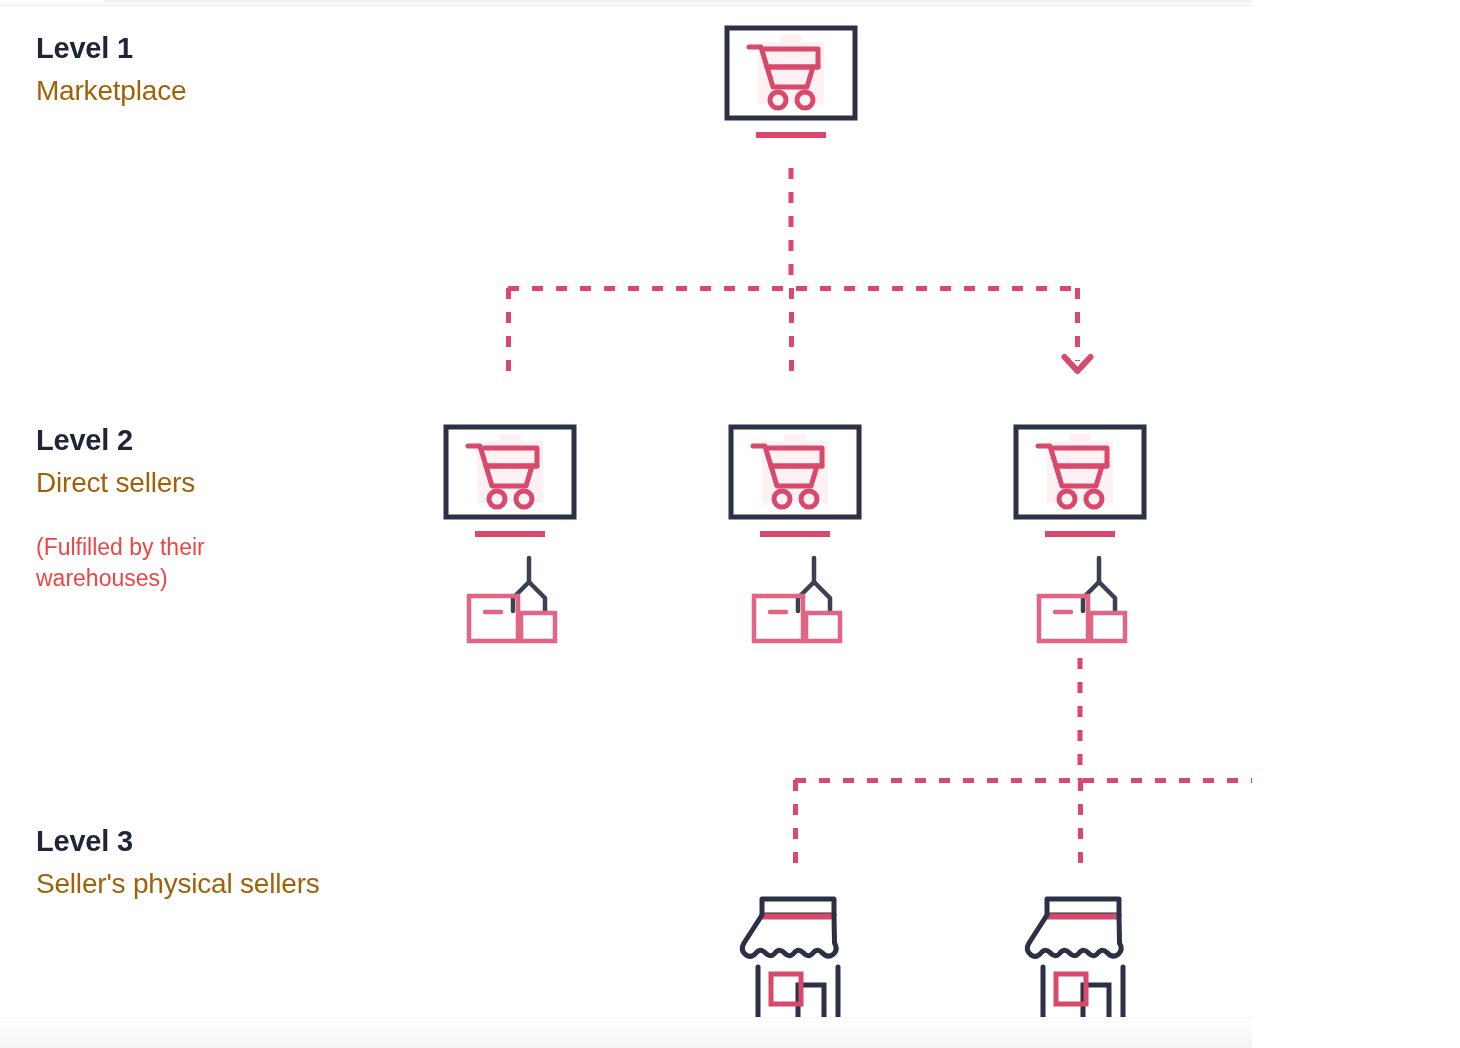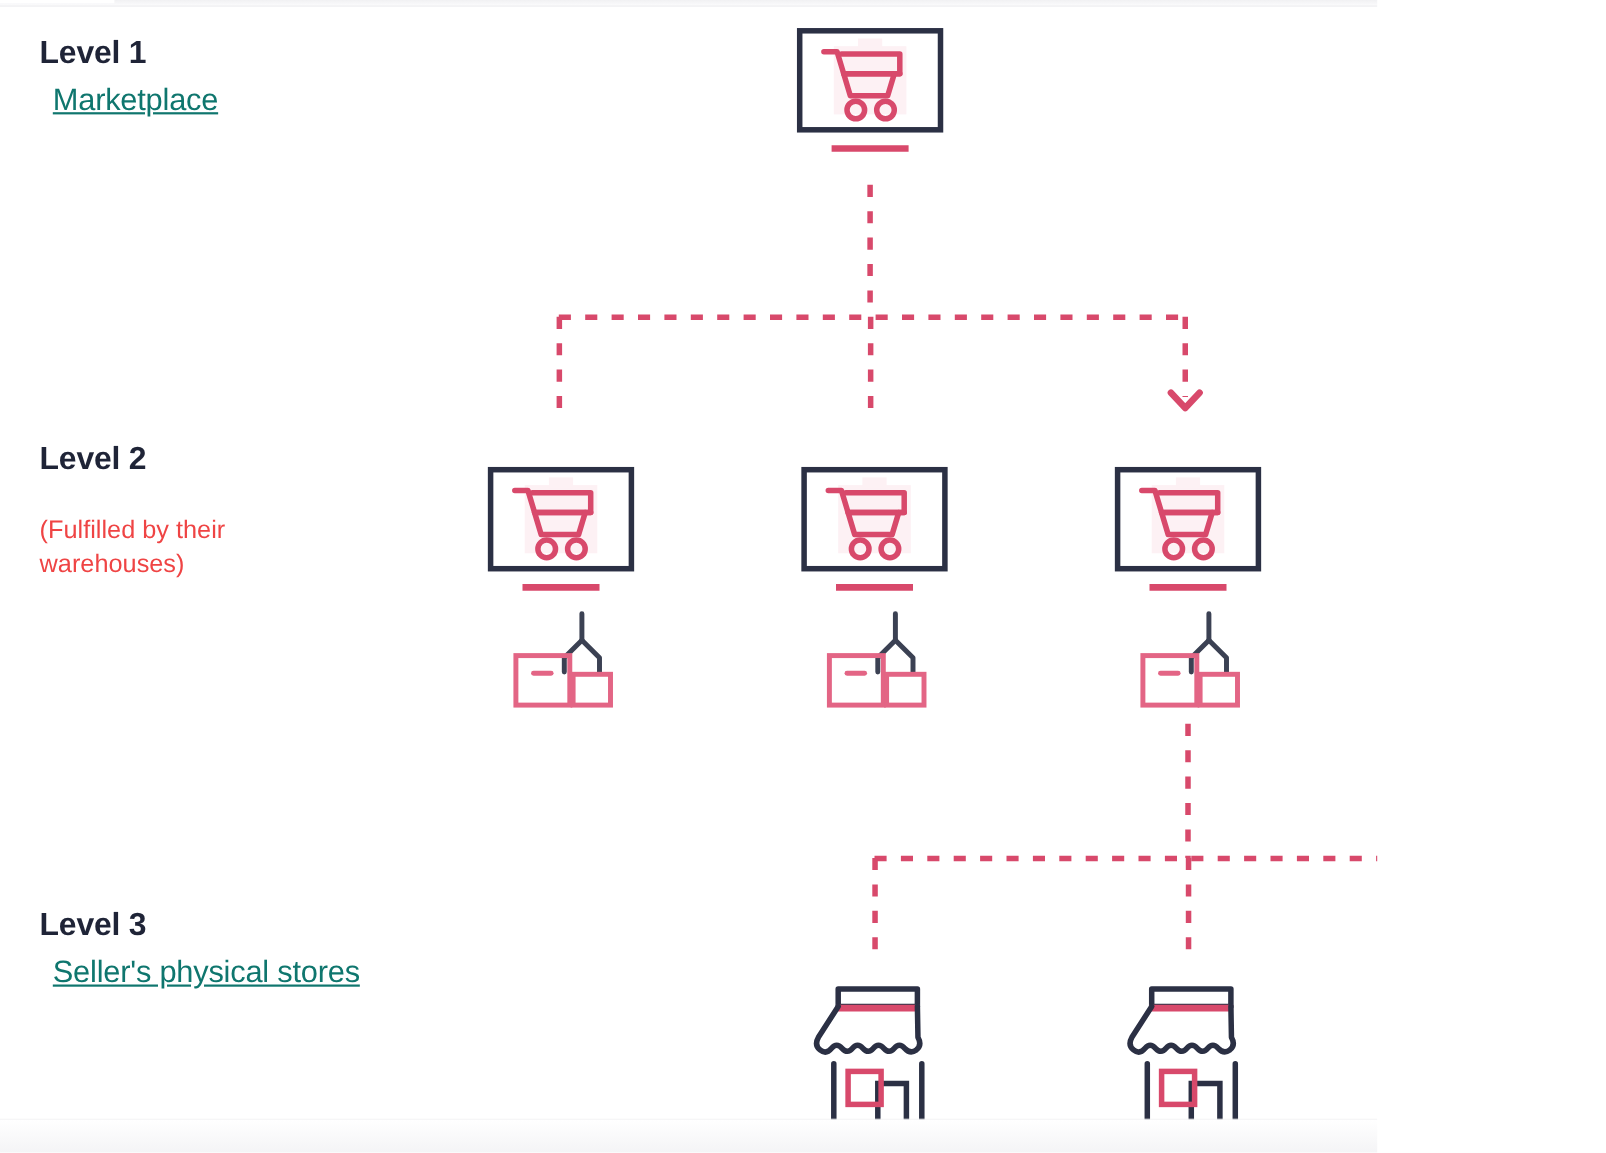--- a/index.html
+++ b/index.html
@@ -54,37 +54,36 @@
     font-size: 29px;
     font-weight: 700;
     color: #1f2437;
     letter-spacing: -0.2px;
     line-height: 1.28;
     margin: 0;
   }
   .level-sub {
     font-size: 28px;
     font-weight: 400;
-    color: #0f766e;
+    color: #a16207;
     letter-spacing: -0.2px;
     line-height: 1.3;
-    margin: 6px 0 0 12px;
-    text-decoration: underline;
+    margin: 6px 0 0 0;
   }
   .level-note {
     font-size: 23px;
     font-weight: 400;
     color: #ef4444;
     line-height: 1.35;
     margin: 30px 0 0 0;
     max-width: 250px;
   }
 
   #label-l1 { top: 30px; }
-  #label-l2 { top: 399px; }
+  #label-l2 { top: 422px; }
   #label-l3 { top: 823px; }
 
   
   #diagram-svg {
     position: absolute;
     left: 0; top: 0;
     width: 1460px;
     height: 1048px;
   }
   .node-hit { fill: transparent; cursor: pointer; }
@@ -96,26 +95,27 @@
 
   <div class="edge-band-top"></div>
 
   <div class="level-label" id="label-l1">
     <p class="level-title">Level 1</p>
     <p class="level-sub">Marketplace</p>
   </div>
 
   <div class="level-label" id="label-l2">
     <p class="level-title">Level 2</p>
+    <p class="level-sub">Direct sellers</p>
     <p class="level-note">(Fulfilled by their warehouses)</p>
   </div>
 
   <div class="level-label" id="label-l3">
     <p class="level-title">Level 3</p>
-    <p class="level-sub">Seller's physical stores</p>
+    <p class="level-sub">Seller's physical sellers</p>
   </div>
 
   <svg id="diagram-svg" viewBox="0 0 1460 1048" xmlns="http://www.w3.org/2000/svg">
     <defs>
 
       <g id="sym-monitor-cart">
 
         <rect x="-33" y="-31" width="66" height="62" fill="#fdf1f4"></rect>
         <rect x="-11" y="-38" width="22" height="10" fill="#fdf1f4"></rect>
 

